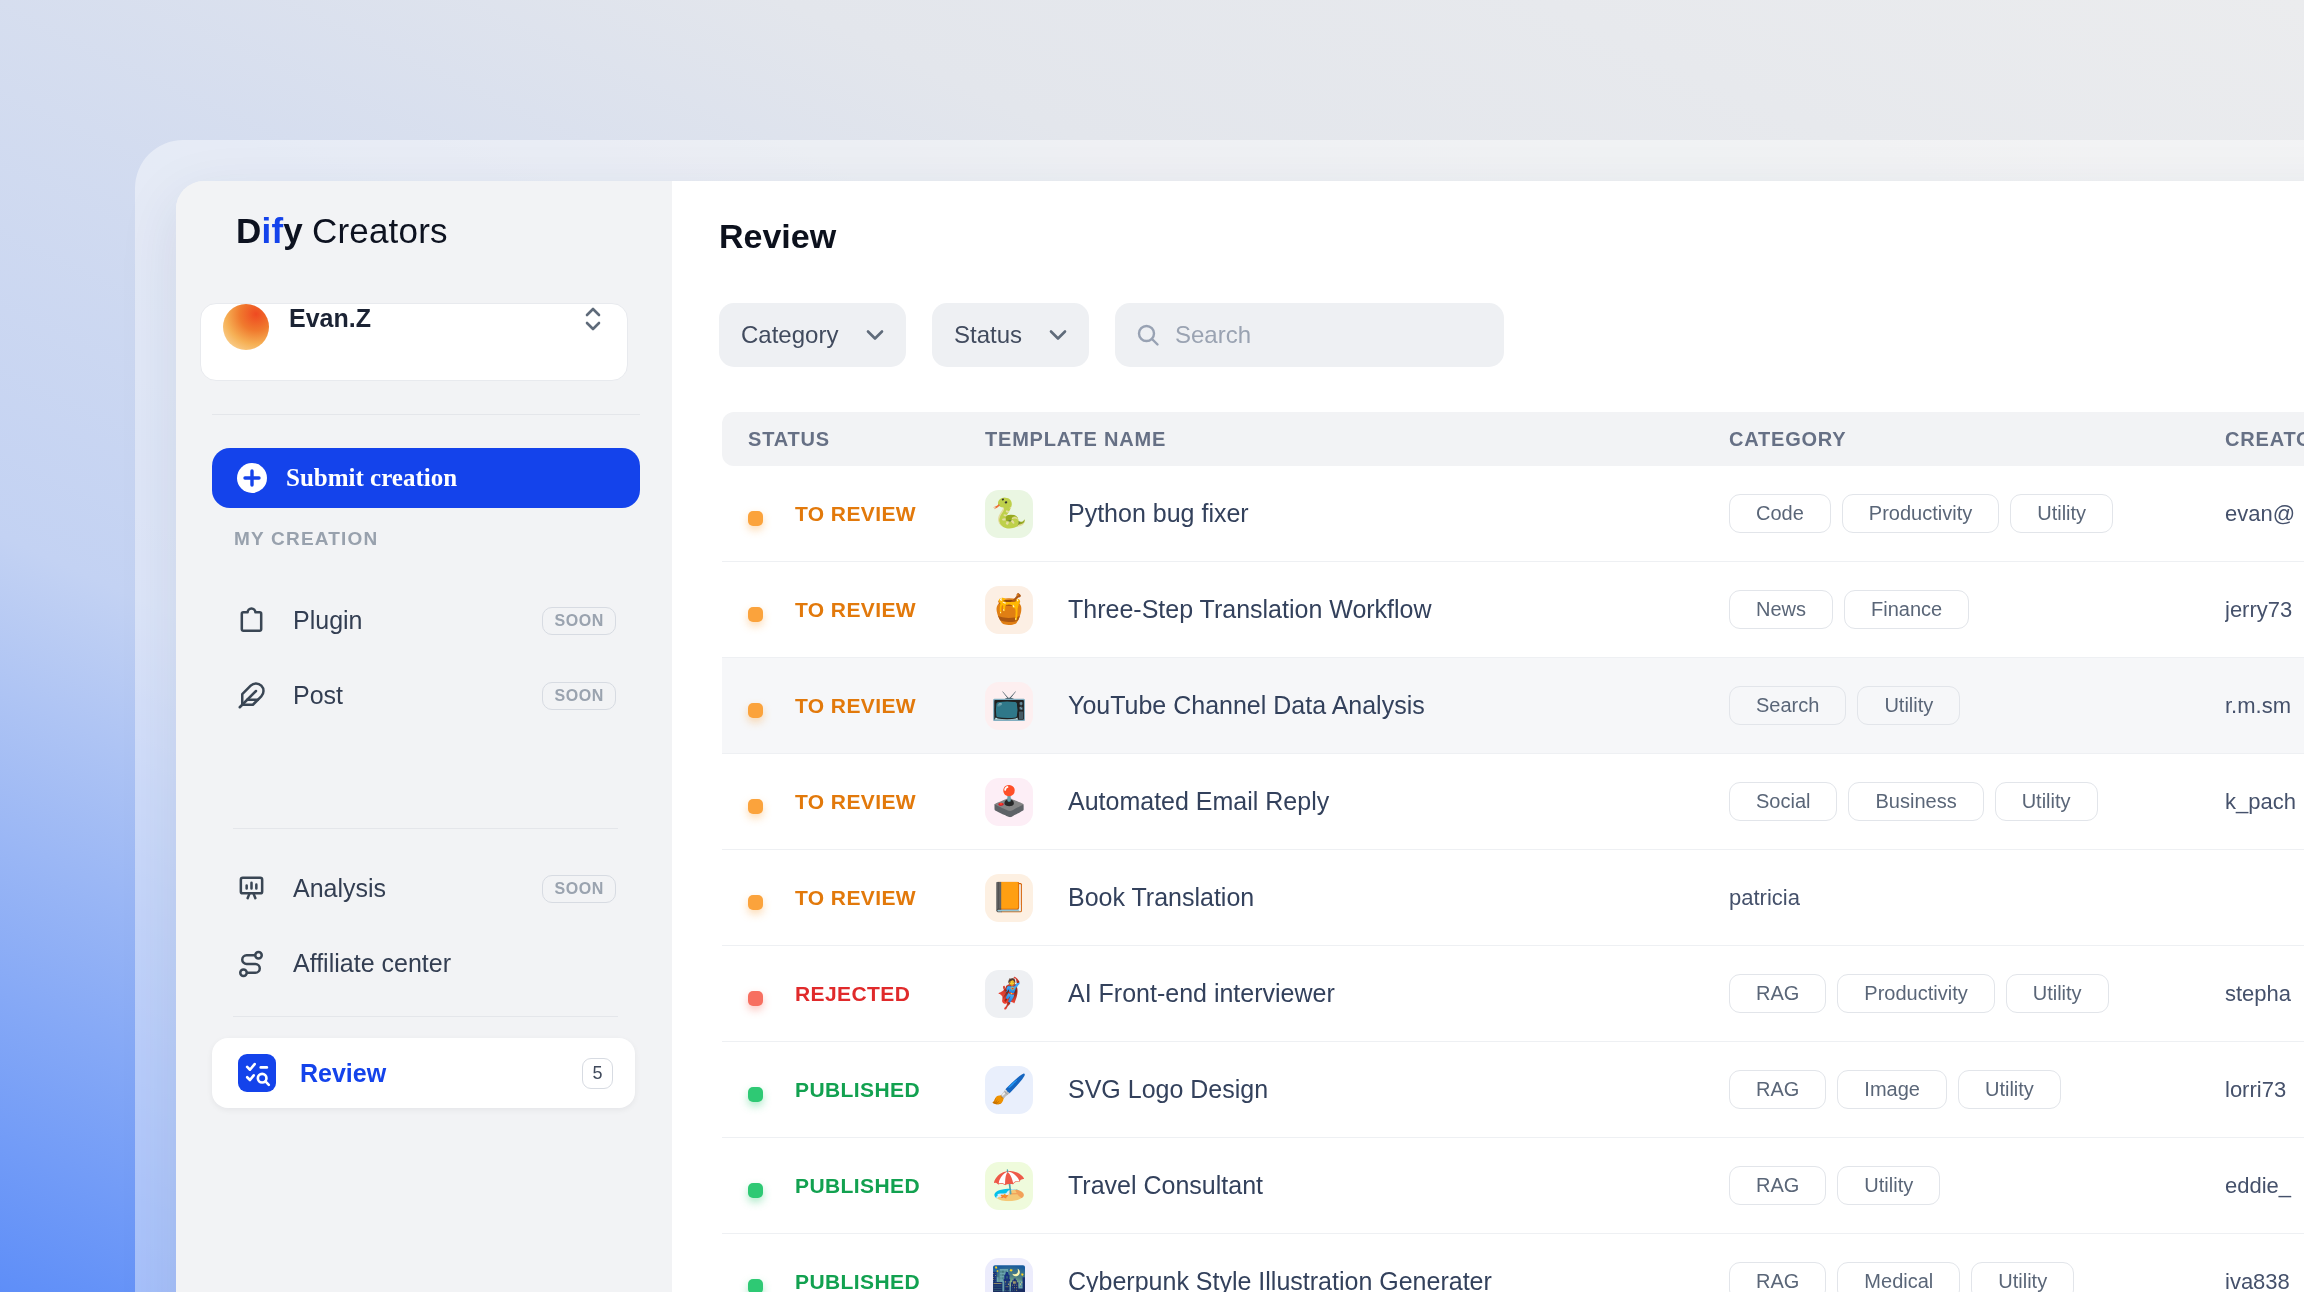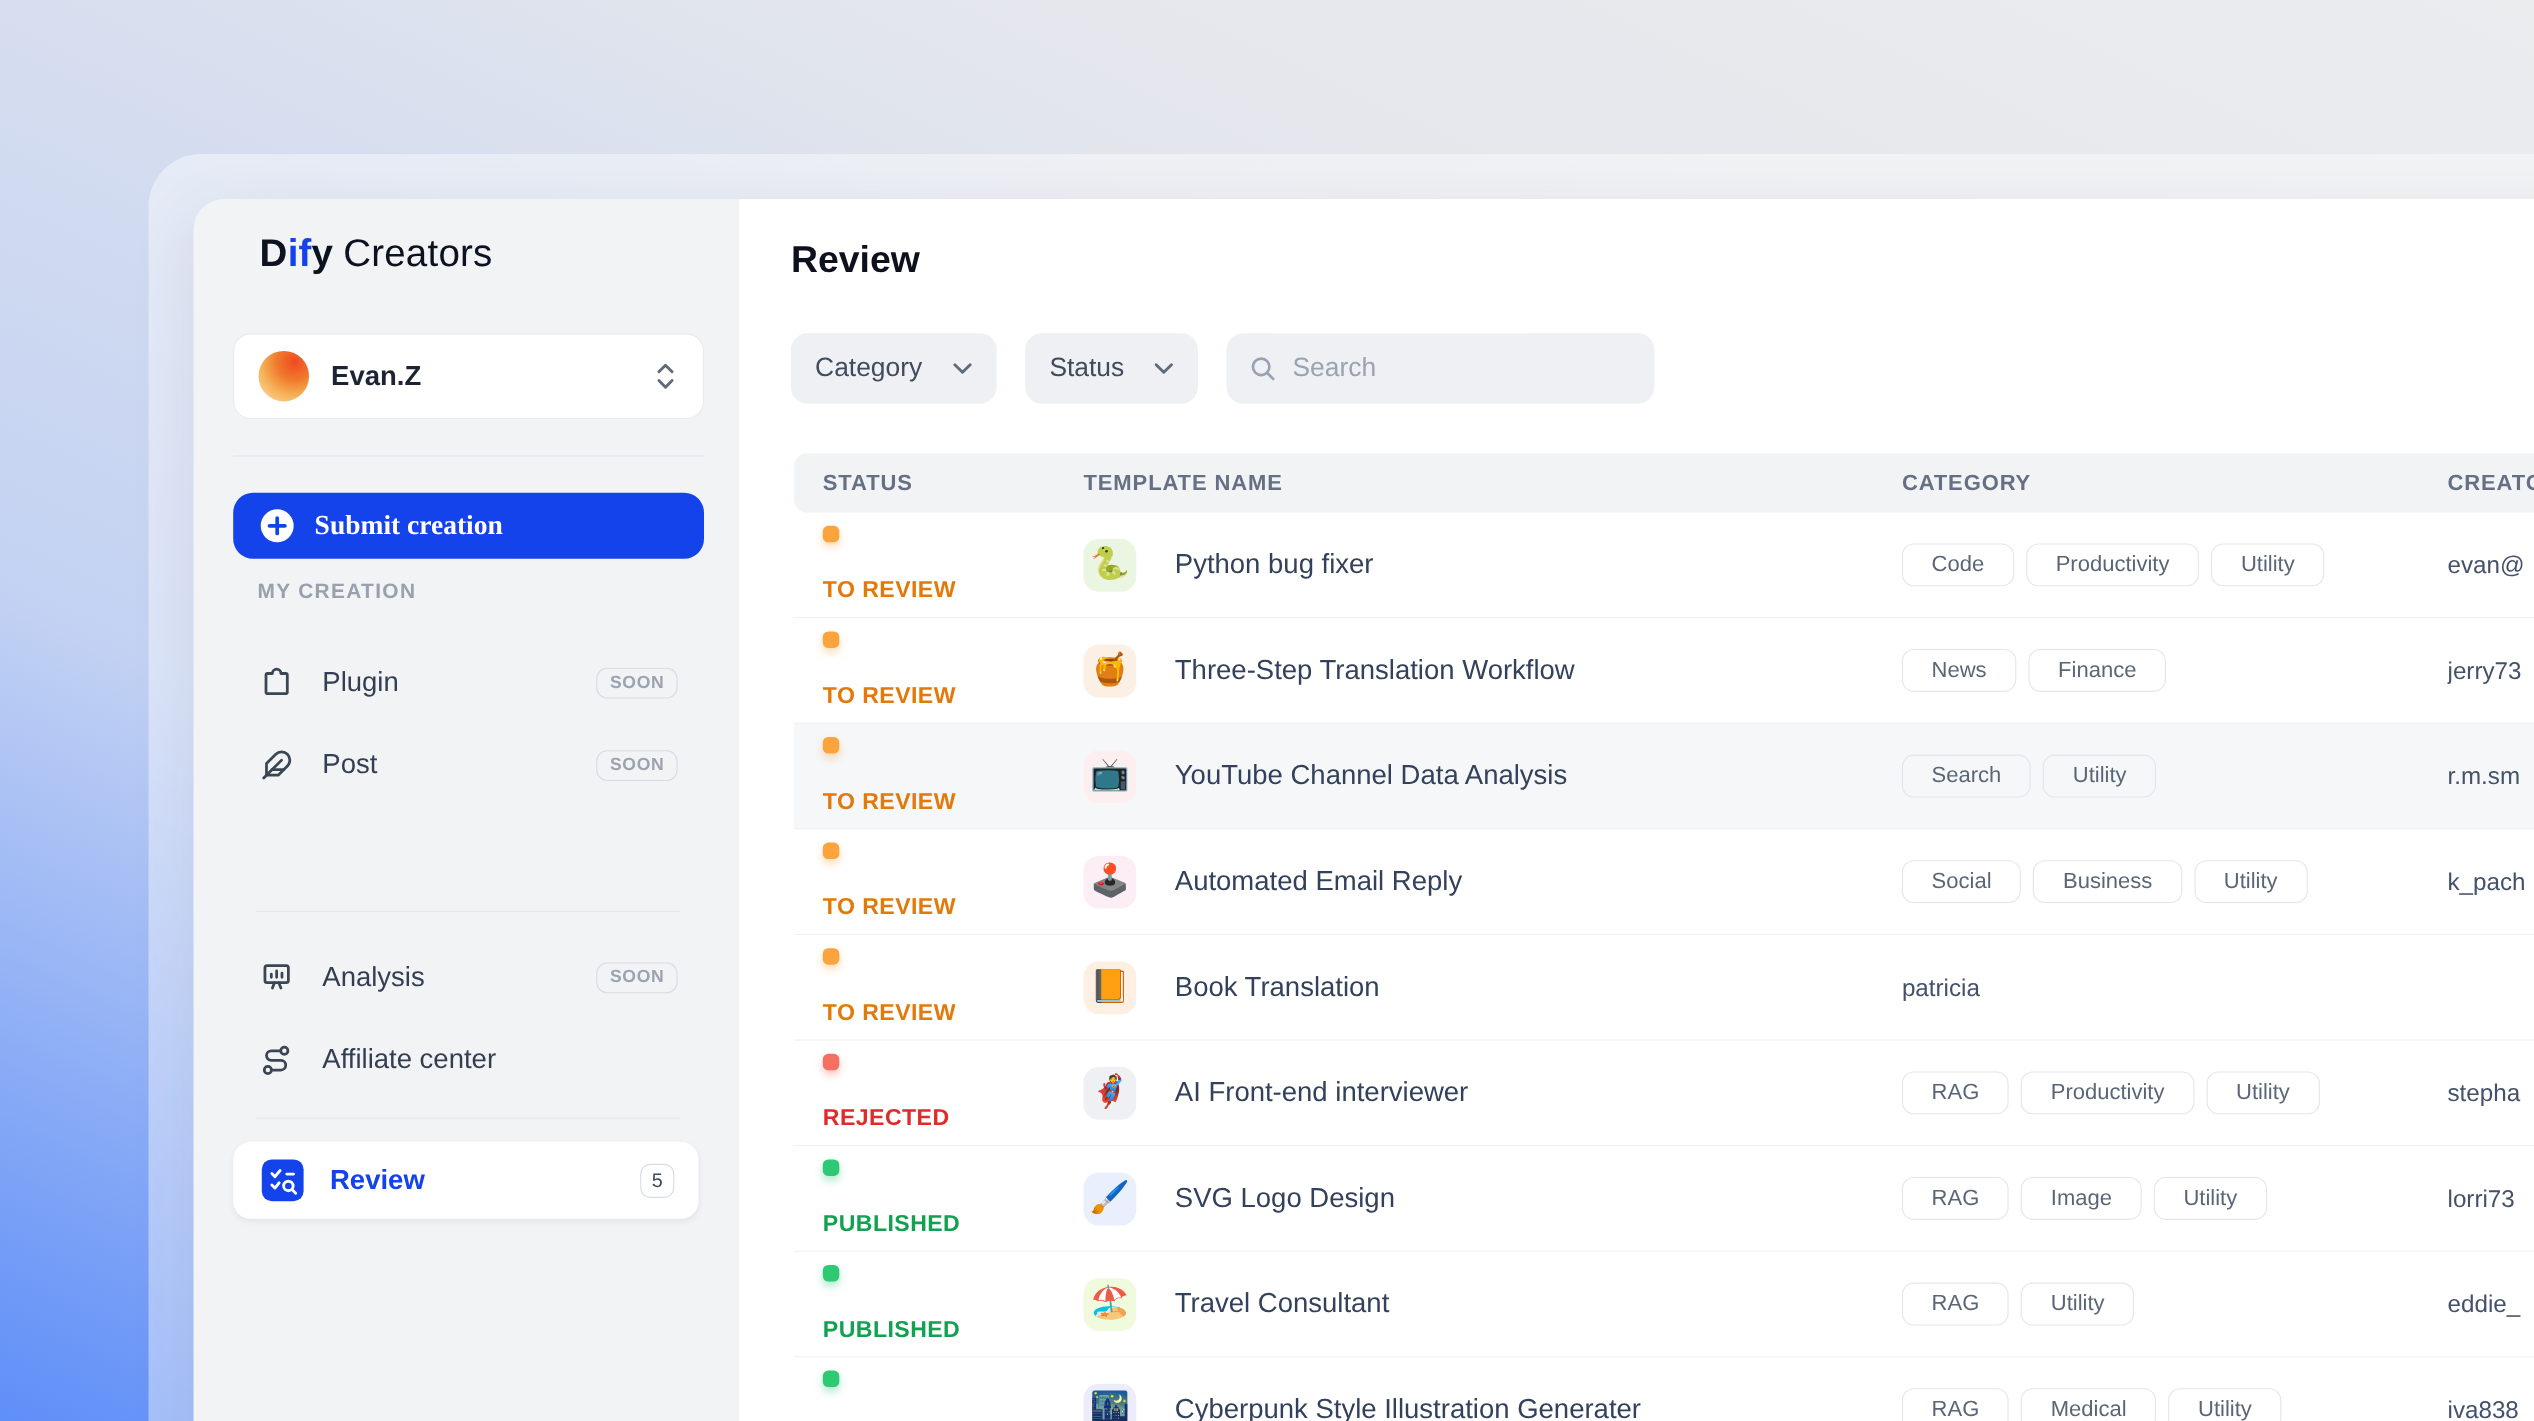--- a/index.html
+++ b/index.html
@@ -11,22 +11,22 @@
     background:rgba(255,255,255,0.42);border-radius:48px;}
   .window{position:absolute;left:176px;top:181px;width:2400px;height:1400px;
     border-radius:28px 0 0 0;overflow:hidden;background:#f2f3f5;box-shadow:0 18px 60px rgba(30,45,90,.10);}
 
   
   .sidebar{position:absolute;left:0;top:0;bottom:0;width:496px;background:#f2f3f5;}
   .logo{position:absolute;left:36px;top:30px;font-size:35px;color:#0d1220;letter-spacing:.2px;white-space:nowrap;margin-left:24px;}
   .logo b{font-weight:800;}
   .logo .accent{color:var(--accent);font-weight:800;}
   .logo .rest{font-weight:500;margin-left:9px;}
-  .user-card{position:absolute;left:36px;top:122px;width:428px;height:78px;background:#fff;
-    border:1px solid #e8eaee;border-radius:16px;display:flex;align-items:center;padding:0 22px;cursor:pointer;}
+  .user-card{position:absolute;left:24px;top:122px;width:428px;height:78px;background:#fff;
+    border:1px solid #e8eaee;border-radius:16px;display:flex;padding:0 22px;cursor:pointer;}
   .avatar{width:46px;height:46px;border-radius:50%;
     background:radial-gradient(circle at 72% 22%, #ef4a21 0%, #f07a2e 34%, #f6b055 62%, #fbe3b4 100%);}
   .user-name{margin-left:20px;font-size:25px;font-weight:700;color:#1b2334;}
   .updown{margin-left:auto;display:flex;}
   .sb-divider{position:absolute;left:36px;width:428px;height:1px;background:#e4e6ea;}
   .submit-btn{position:absolute;left:36px;top:267px;width:428px;height:60px;border:none;border-radius:18px;
     background:var(--accent);color:#fff;font-family:Liberation Serif, serif;font-size:25px;font-weight:600;
     display:flex;align-items:center;padding-left:24px;gap:18px;cursor:pointer;}
   .section-label{position:absolute;left:58px;top:347px;font-size:19px;font-weight:600;color:#98a1ad;letter-spacing:1.2px;}
   .nav{position:absolute;left:0;width:496px;}
@@ -55,21 +55,21 @@
   .searchbox{width:389px;height:64px;border-radius:15px;background:#eef0f3;display:flex;align-items:center;padding:0 20px;gap:14px;}
   .searchbox input{flex:1;border:none;background:transparent;outline:none;font-family:inherit;font-size:24px;color:#344054;min-width:0;}
   .searchbox input::placeholder{color:#9aa3b2;}
 
   .table{position:absolute;left:50px;top:231px;width:1700px;}
   .thead,.trow{display:grid;grid-template-columns:237px 744px 496px 1fr;align-items:center;padding-left:26px;}
   .thead{height:54px;background:#f2f3f5;border-radius:12px;}
   .th{font-size:20px;font-weight:600;color:#667085;letter-spacing:.8px;white-space:nowrap;}
   .trow{height:96px;border-bottom:1px solid #eef0f3;cursor:pointer;}
   .trow.hl{background:#f6f7f9;}
-  .c-status{display:flex;align-items:flex-start;gap:32px;flex-direction:column;}
+  .c-status{display:flex;align-items:flex-end;gap:32px;}
   .dot{width:15px;height:15px;border-radius:5px;flex:none;}
   .st-label{font-size:21px;font-weight:700;letter-spacing:.4px;white-space:nowrap;}
   .c-name{display:flex;align-items:center;}
   .emoji-box{width:48px;height:48px;border-radius:14px;display:flex;align-items:center;justify-content:center;flex:none;}
   .emoji{font-size:29px;line-height:1;}
   .tname{margin-left:35px;font-size:25px;font-weight:500;color:#33415c;white-space:nowrap;}
   .c-tags{display:flex;align-items:center;gap:11px;}
   .tag{border:1.5px solid #e2e5ea;border-radius:11px;padding:7px 26px;font-size:20px;color:#5a6678;background:#fff;white-space:nowrap;}
   .trow.hl .tag{background:transparent;}
   .c-creator{font-size:22px;color:#45516b;white-space:nowrap;overflow:hidden;}

